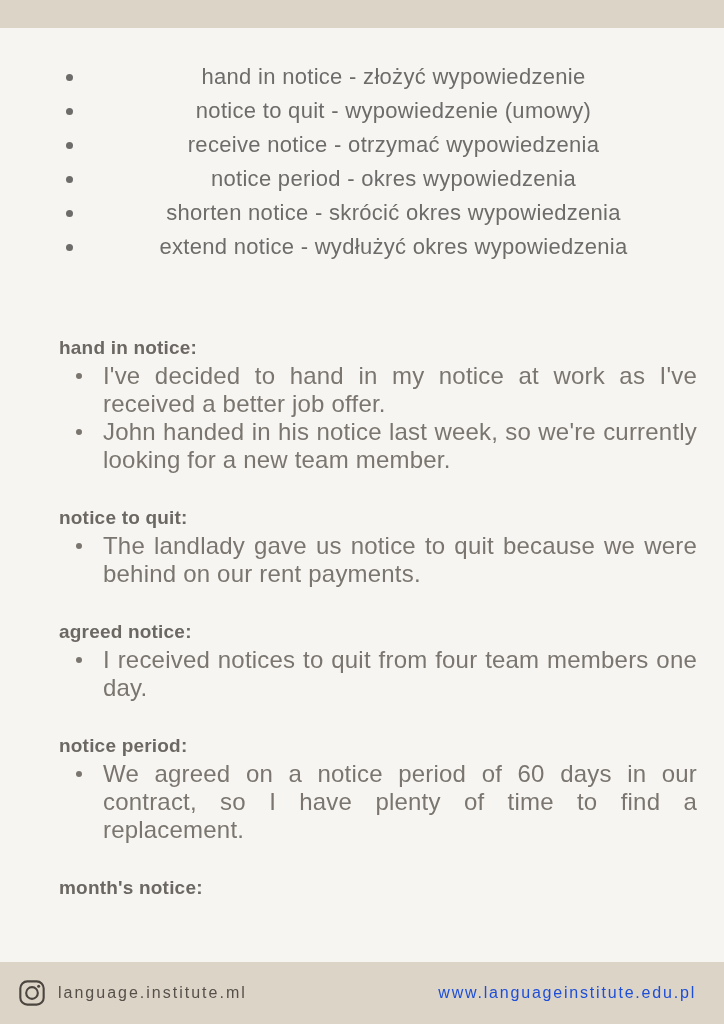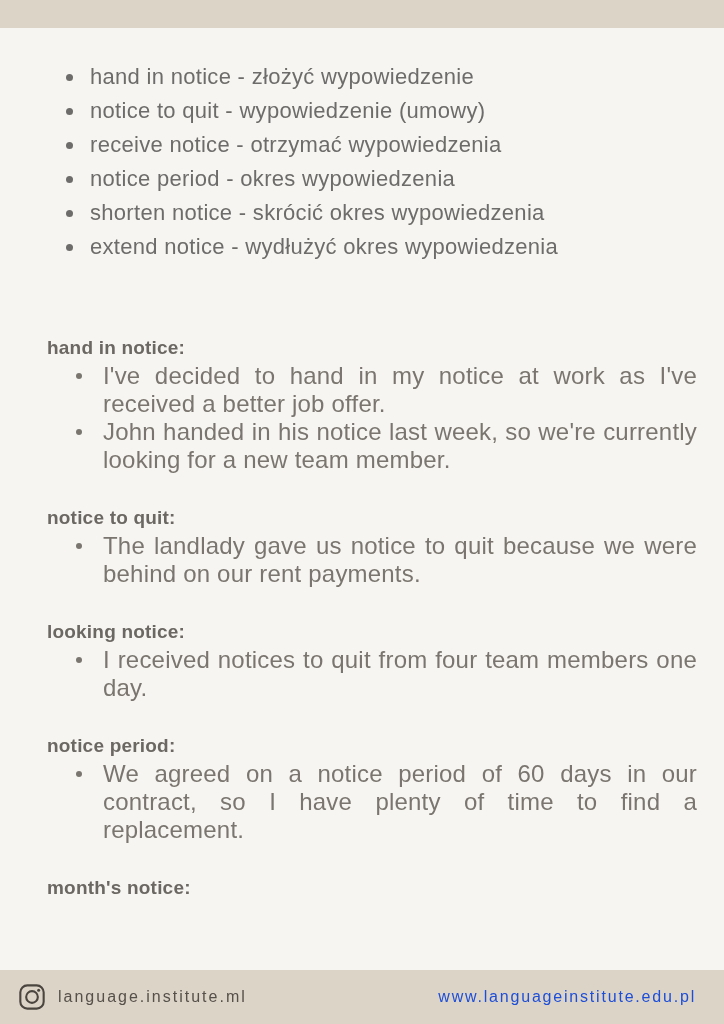--- a/index.html
+++ b/index.html
@@ -21,20 +21,21 @@
   }
   .content {
     position: absolute;
     top: 28px; left: 0;
     width: 100%;
     padding: 32px 27px 0 47px;
   }
   ul { list-style: none; }
   .vocab-list {
     margin-bottom: 70px;
+    text-align: center;
   }
   .vocab-item {
     position: relative;
     padding-left: 43px;
     font-size: 22px;
     line-height: 34px;
     color: #6d6c6a;
     letter-spacing: 0.3px;
   }
   .vocab-item::before {
@@ -48,20 +49,21 @@
   }
   .section {
     margin-bottom: 30px;
   }
   .section-heading {
     font-size: 19px;
     line-height: 28px;
     font-weight: 700;
     color: #6b6762;
     letter-spacing: 0.2px;
+    margin-left: 12px;
   }
   .example-item {
     position: relative;
     padding-left: 56px;
     font-size: 24px;
     line-height: 28px;
     color: #7a766f;
     letter-spacing: 0.2px;
     text-align: justify;
   }
@@ -70,21 +72,21 @@
     position: absolute;
     left: 29px;
     top: 11px;
     width: 6px; height: 6px;
     border-radius: 50%;
     background: #7a766f;
   }
   .footer {
     position: absolute;
     bottom: 0; left: 0;
-    width: 100%; height: 54px;
+    width: 100%; height: 62px;
     background: #ddd4c8;
     display: flex;
     align-items: center;
     justify-content: space-between;
     padding: 0 28px 0 18px;
   }
   .footer-left {
     display: flex;
     align-items: center;
     gap: 12px;
@@ -124,21 +126,21 @@
             <li class="example-item">John handed in his notice last week, so we're currently looking for a new team member.</li>
           </ul>
         </div>
         <div class="section">
           <div class="section-heading">notice to quit:</div>
           <ul class="example-list">
             <li class="example-item">The landlady gave us notice to quit because we were behind on our rent payments.</li>
           </ul>
         </div>
         <div class="section">
-          <div class="section-heading">looking notice:</div>
+          <div class="section-heading">agreed notice:</div>
           <ul class="example-list">
             <li class="example-item">I received notices to quit from four team members one day.</li>
           </ul>
         </div>
         <div class="section">
           <div class="section-heading">notice period:</div>
           <ul class="example-list">
             <li class="example-item">We agreed on a notice period of 60 days in our contract, so I have plenty of time to find a replacement.</li>
           </ul>
         </div>

